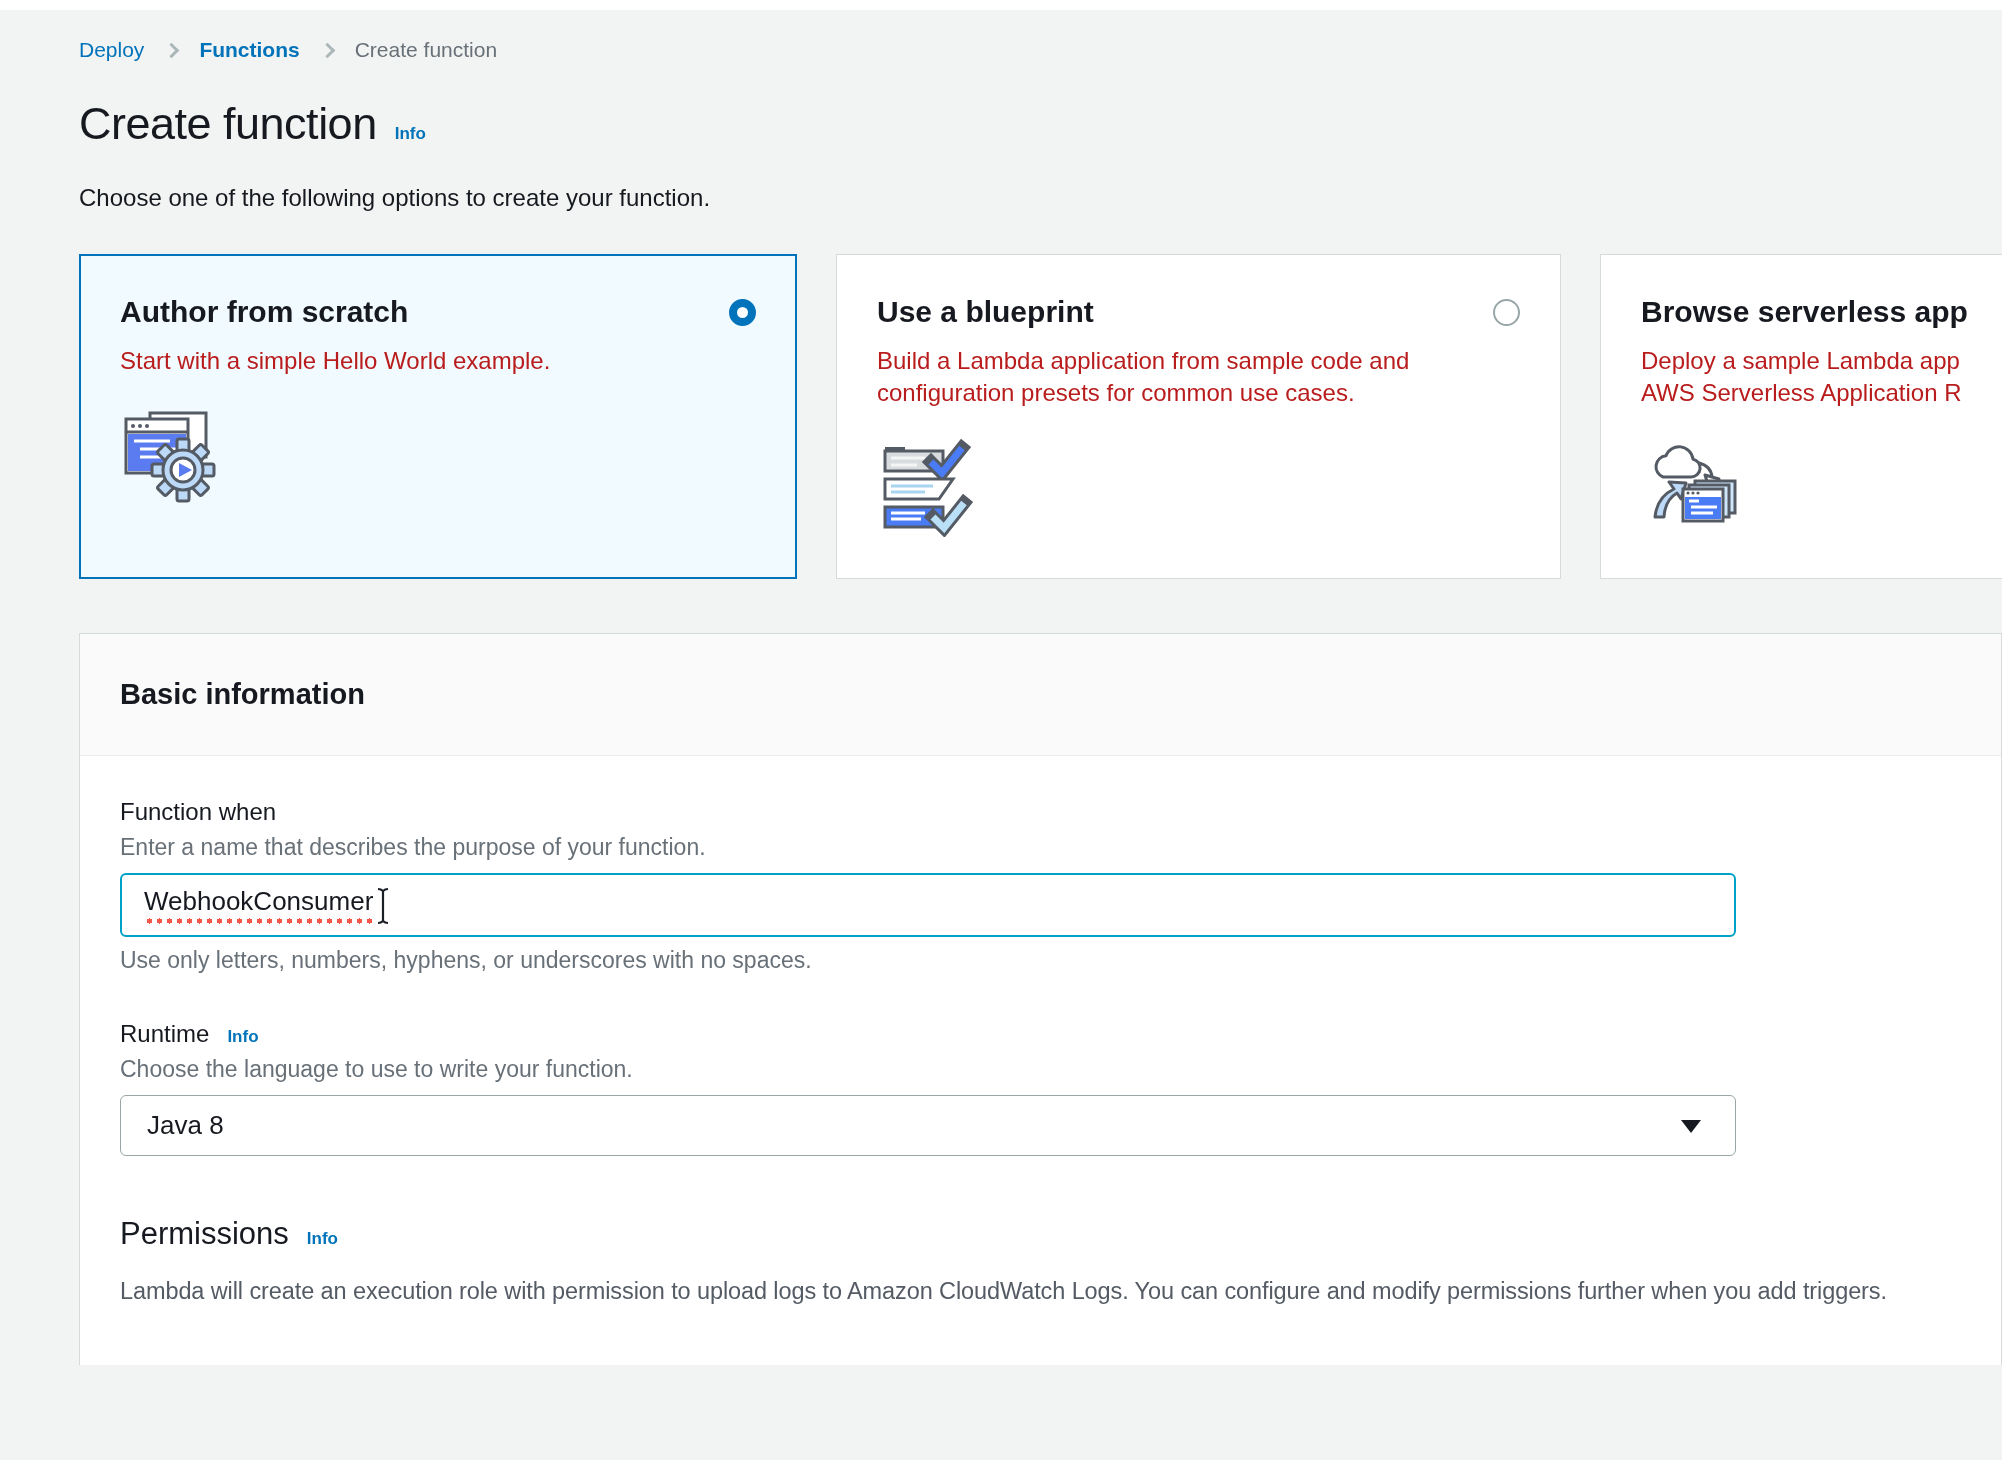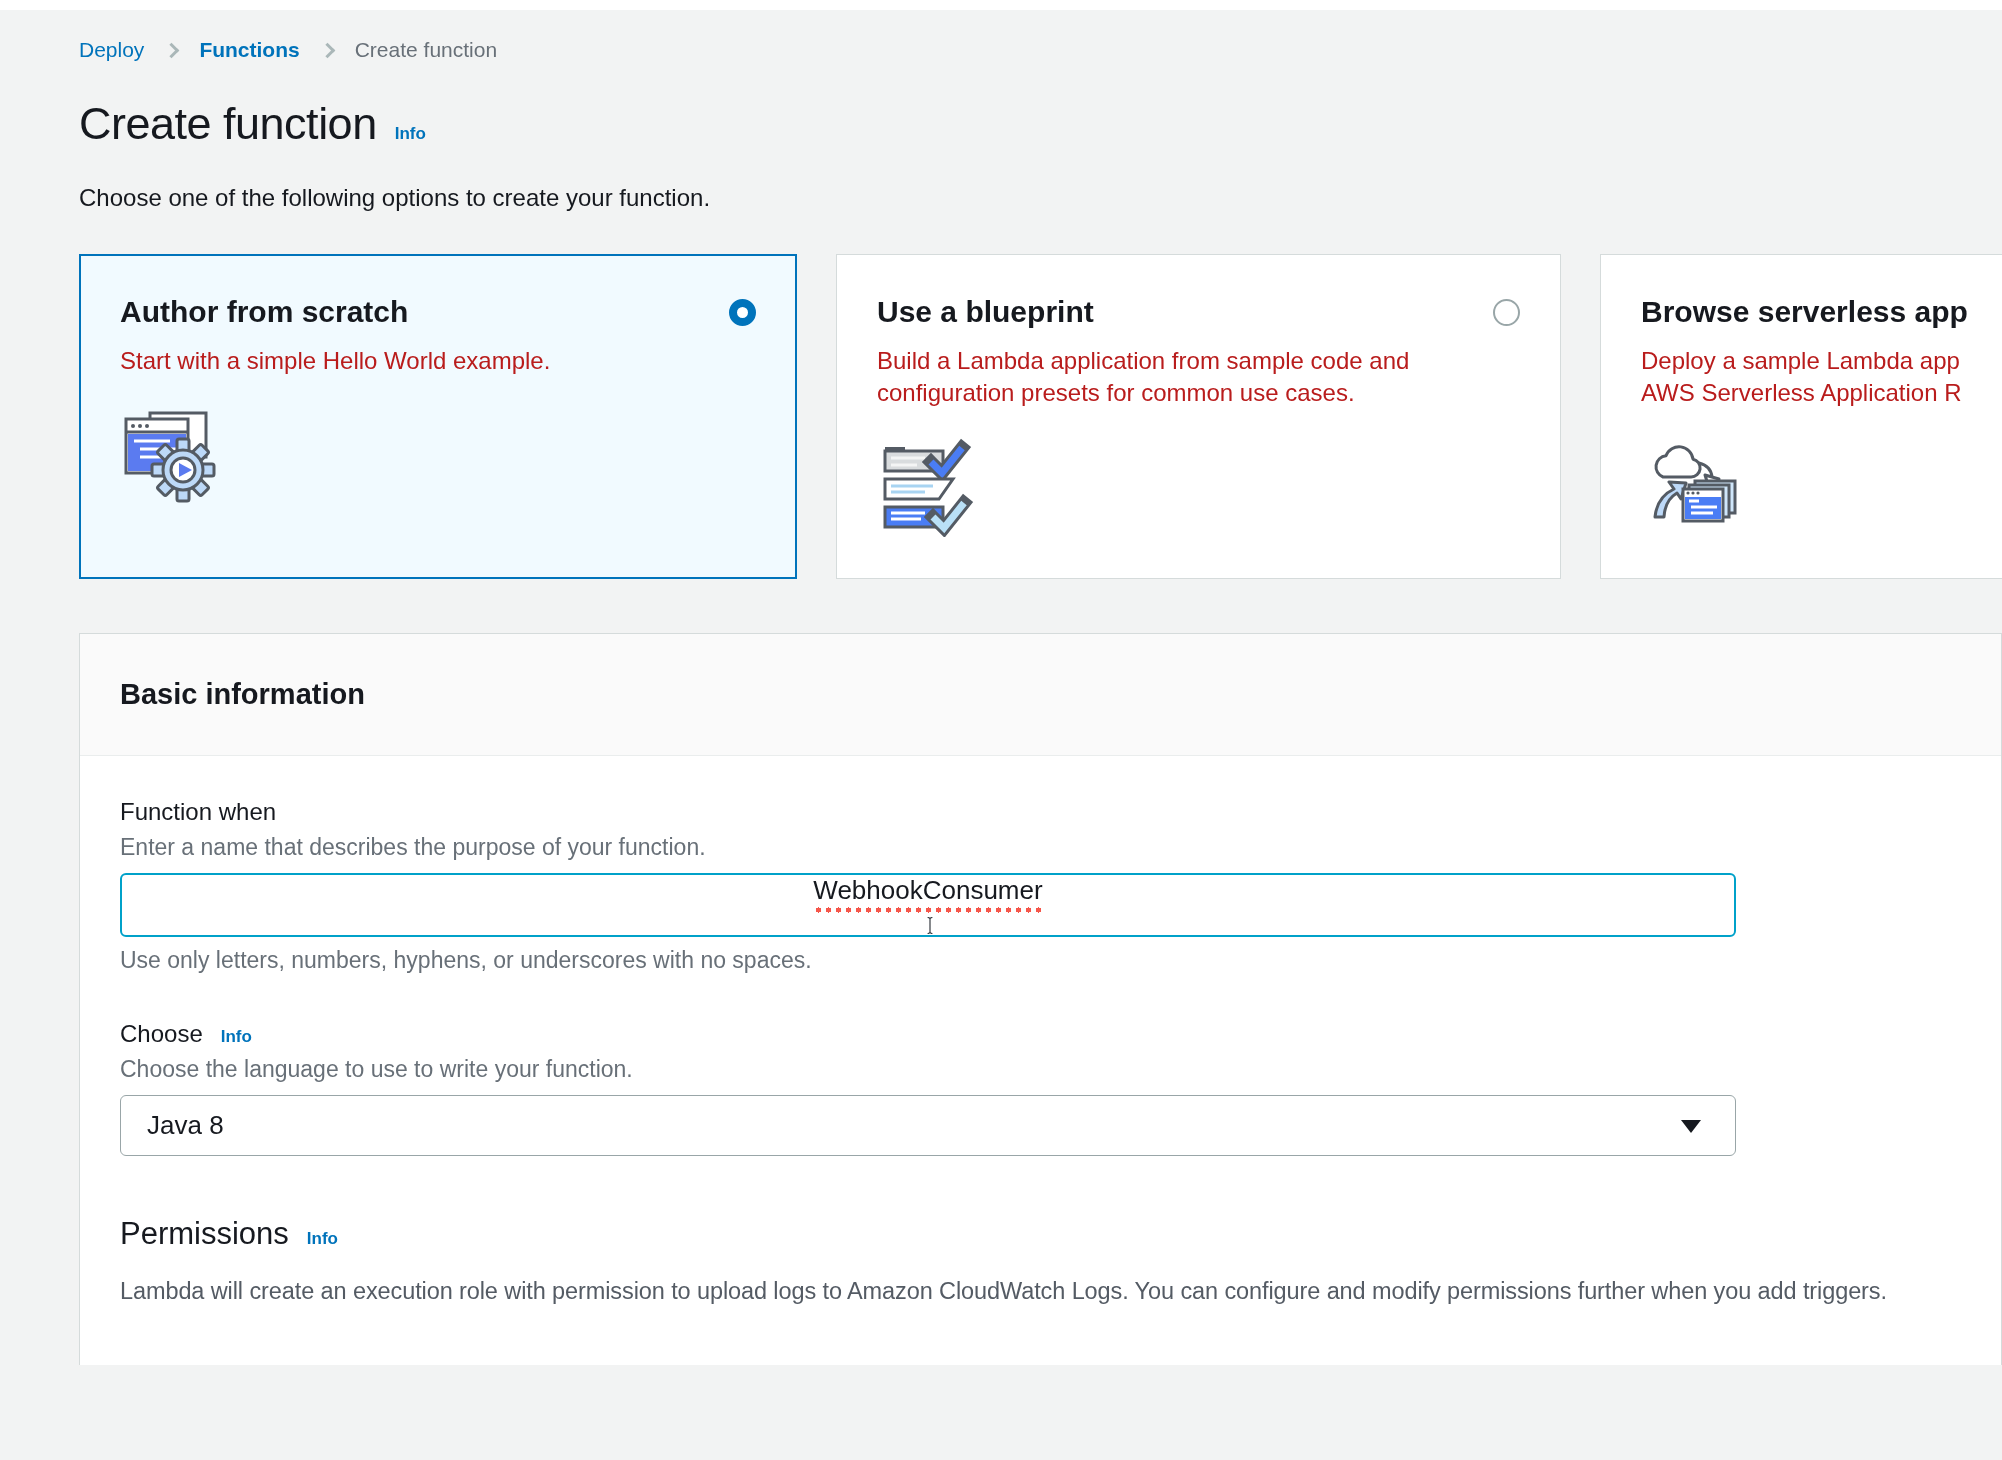--- a/index.html
+++ b/index.html
@@ -47,21 +47,21 @@
   .panel-header { background:#fafafa; border-bottom:1px solid #eaeded; padding:44px 40px; }
   .panel-header h2 { font-size:29px; font-weight:700; }
   .panel-body { padding:42px 40px 60px 40px; background:#fff; }
 
   .field-label-row { display:flex; align-items:baseline; gap:18px; }
   .field-label { font-size:24px; font-weight:500; }
   .field-help { font-size:23px; color:#687078; margin-top:8px; }
 
   .text-input {
     margin-top:12px; width:1616px; height:64px; border:2px solid #00a1c9; border-radius:6px;
-    background:#fff; display:flex; align-items:center; padding:0 22px; font-size:26px; cursor:text;flex-direction:column;
+    background:#fff; display:flex; align-items:center; padding:0 22px; font-size:26px; cursor:text;
   }
   .spellcheck {
     padding-bottom:8px;
     background-image:radial-gradient(circle 2.6px at 4.5px 4px, #f5564a 97%, transparent);
     background-size:10px 8px; background-repeat:repeat-x; background-position:1px bottom;
   }
   .ibeam { margin-left:3px; margin-top:2px; }
   .constraint { margin-top:10px; font-size:23px; color:#687078; }
 
   .runtime-block { margin-top:46px; }
@@ -207,21 +207,21 @@
     <div class="text-input">
       <span class="spellcheck">WebhookConsumer</span>
       <svg class="ibeam" width="14" height="40" viewBox="0 0 14 40">
         <path d="M2 3 C5 3 7 5 7 5 C7 5 9 3 12 3 M7 5 V35 M2 37 C5 37 7 35 7 35 C7 35 9 37 12 37" stroke="#1a1f26" stroke-width="2.2" fill="none"></path>
       </svg>
     </div>
     <div class="constraint">Use only letters, numbers, hyphens, or underscores with no spaces.</div>
 
     <div class="runtime-block">
       <div class="field-label-row">
-        <label class="field-label">Choose</label>
+        <label class="field-label">Runtime</label>
         <a class="info-link">Info</a>
       </div>
       <div class="field-help">Choose the language to use to write your function.</div>
       <div class="select">
         <span>Java 8</span>
         <span class="select-caret"></span>
       </div>
     </div>
 
     <div class="permissions-block">

